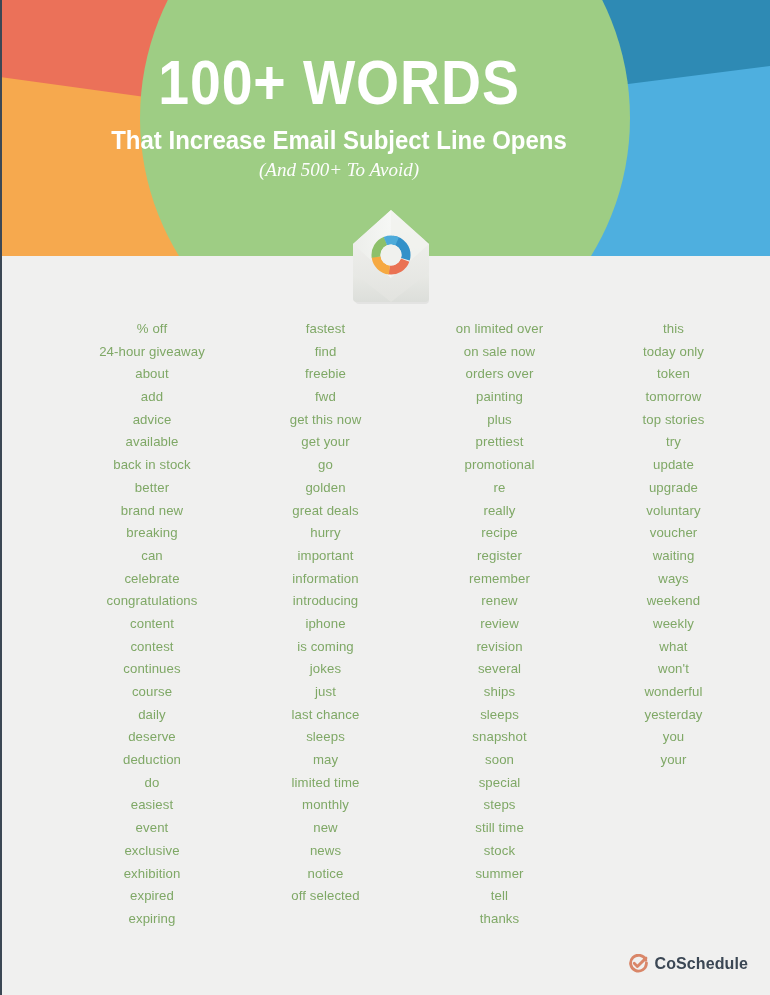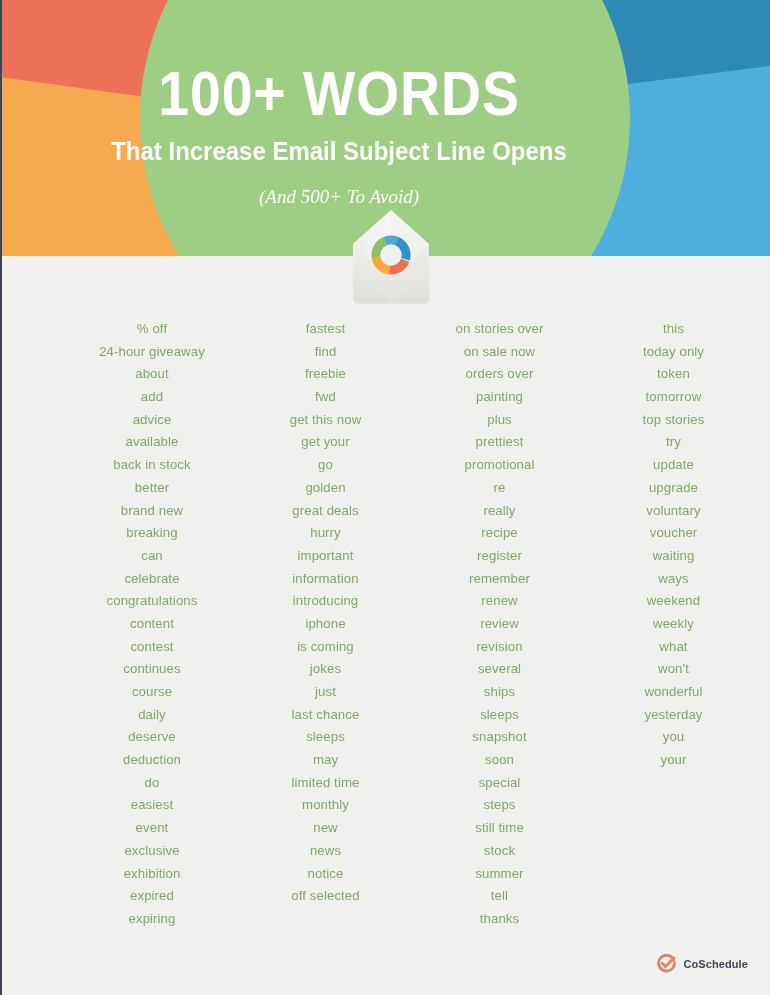--- a/index.html
+++ b/index.html
@@ -41,21 +41,21 @@
     left: 0; top: 0;
     width: 770px;
     height: 256px;
     overflow: hidden;
     z-index: 5;
   }
   #header-svg { display: block; width: 770px; height: 256px; }
 
   #header-text {
     position: absolute;
-    left: 0; top: 11px;
+    left: 0; top: 0;
     width: 678px;
     height: 256px;
     z-index: 8;
     text-align: center;
     pointer-events: none;
   }
   #title-main {
     margin: 0;
     padding-top: 52px;
     font-family: "Liberation Sans", sans-serif;
@@ -70,21 +70,21 @@
     margin: 0;
     padding-top: 12px;
     font-family: "Liberation Sans", sans-serif;
     font-size: 25.5px;
     font-weight: bold;
     color: #ffffff;
     line-height: 1.1;
     transform: scaleX(0.94);
   }
   #title-note {
-    margin: 16px;
+    margin: 0;
     padding-top: 6px;
     font-family: "Liberation Serif", serif;
     font-style: italic;
     font-size: 19px;
     color: #fdfdfd;
     line-height: 1.1;
   }
 
   
   #envelope {
@@ -135,21 +135,21 @@
     z-index: 20;
   }
   #coschedule-mark {
     width: 19px;
     height: 19px;
     margin-right: 7px;
     display: block;
   }
   #coschedule-word {
     font-family: "Liberation Sans", sans-serif;
-    font-size: 11px;
+    font-size: 16px;
     font-weight: 600;
     color: #3b4754;
     letter-spacing: 0.1px;
   }
 </style>
 </head>
 <body>
 
 <div id="page">
 
@@ -265,21 +265,21 @@
         <div class="word-item">sleeps</div>
         <div class="word-item">may</div>
         <div class="word-item">limited time</div>
         <div class="word-item">monthly</div>
         <div class="word-item">new</div>
         <div class="word-item">news</div>
         <div class="word-item">notice</div>
         <div class="word-item">off selected</div>
       </div>
     <div class="word-col">
-        <div class="word-item">on stories over</div>
+        <div class="word-item">on limited over</div>
         <div class="word-item">on sale now</div>
         <div class="word-item">orders over</div>
         <div class="word-item">painting</div>
         <div class="word-item">plus</div>
         <div class="word-item">prettiest</div>
         <div class="word-item">promotional</div>
         <div class="word-item">re</div>
         <div class="word-item">really</div>
         <div class="word-item">recipe</div>
         <div class="word-item">register</div>

